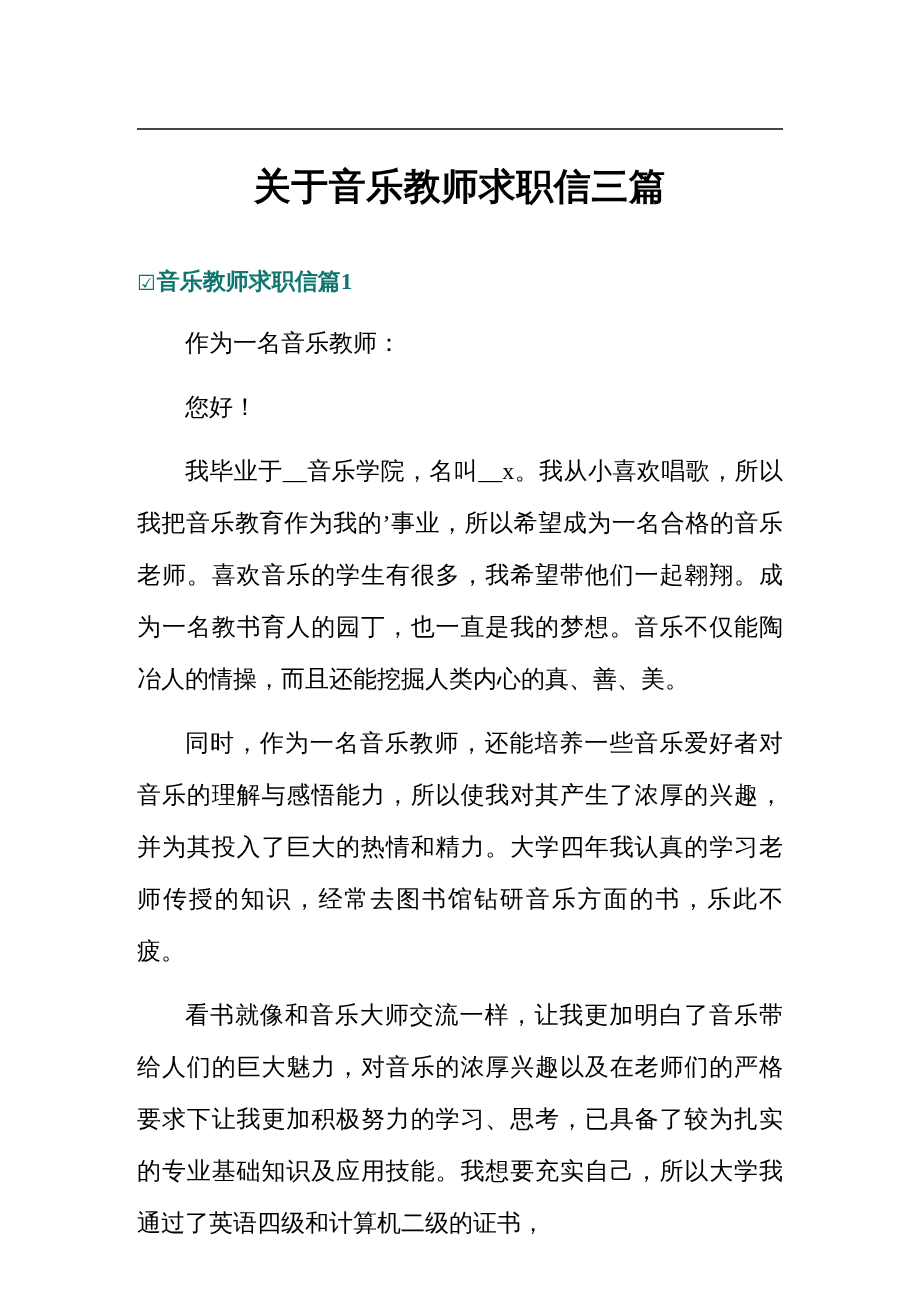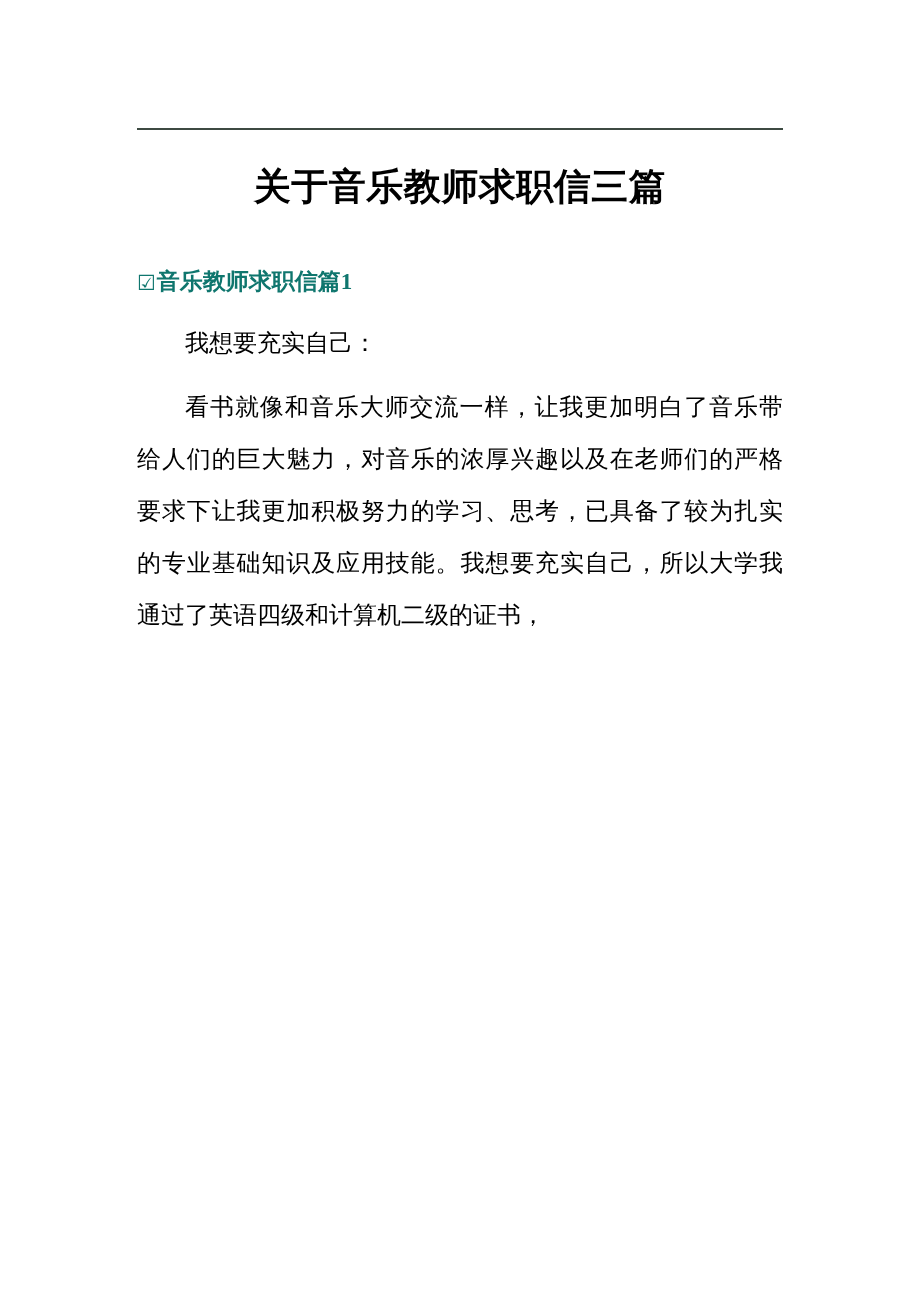--- a/index.html
+++ b/index.html
@@ -95,18 +95,21 @@
 <div class="page">
   <div class="content">
 
     <hr class="top-rule">
 
     <h1 class="doc-title">关于音乐教师求职信三篇</h1>
 
     <h2 class="section-heading"><span class="cb-icon">☑</span><span>音乐教师求职信篇1</span></h2>
 
     <div class="body-block">
-      <p class="para">我想要充实自己：</p>
+      <p class="para">作为一名音乐教师：</p>
+      <p class="para">您好！</p>
+      <p class="para">我毕业于__音乐学院，名叫__x。我从小喜欢唱歌，所以我把音乐教育作为我的’事业，所以希望成为一名合格的音乐老师。喜欢音乐的学生有很多，我希望带他们一起翱翔。成为一名教书育人的园丁，也一直是我的梦想。音乐不仅能陶冶人的情操，而且还能挖掘人类内心的真、善、美。</p>
+      <p class="para">同时，作为一名音乐教师，还能培养一些音乐爱好者对音乐的理解与感悟能力，所以使我对其产生了浓厚的兴趣，并为其投入了巨大的热情和精力。大学四年我认真的学习老师传授的知识，经常去图书馆钻研音乐方面的书，乐此不疲。</p>
       <p class="para">看书就像和音乐大师交流一样，让我更加明白了音乐带给人们的巨大魅力，对音乐的浓厚兴趣以及在老师们的严格要求下让我更加积极努力的学习、思考，已具备了较为扎实的专业基础知识及应用技能。我想要充实自己，所以大学我通过了英语四级和计算机二级的证书，</p>
     </div>
 
   </div>
 </div>
 
 </body></html>

